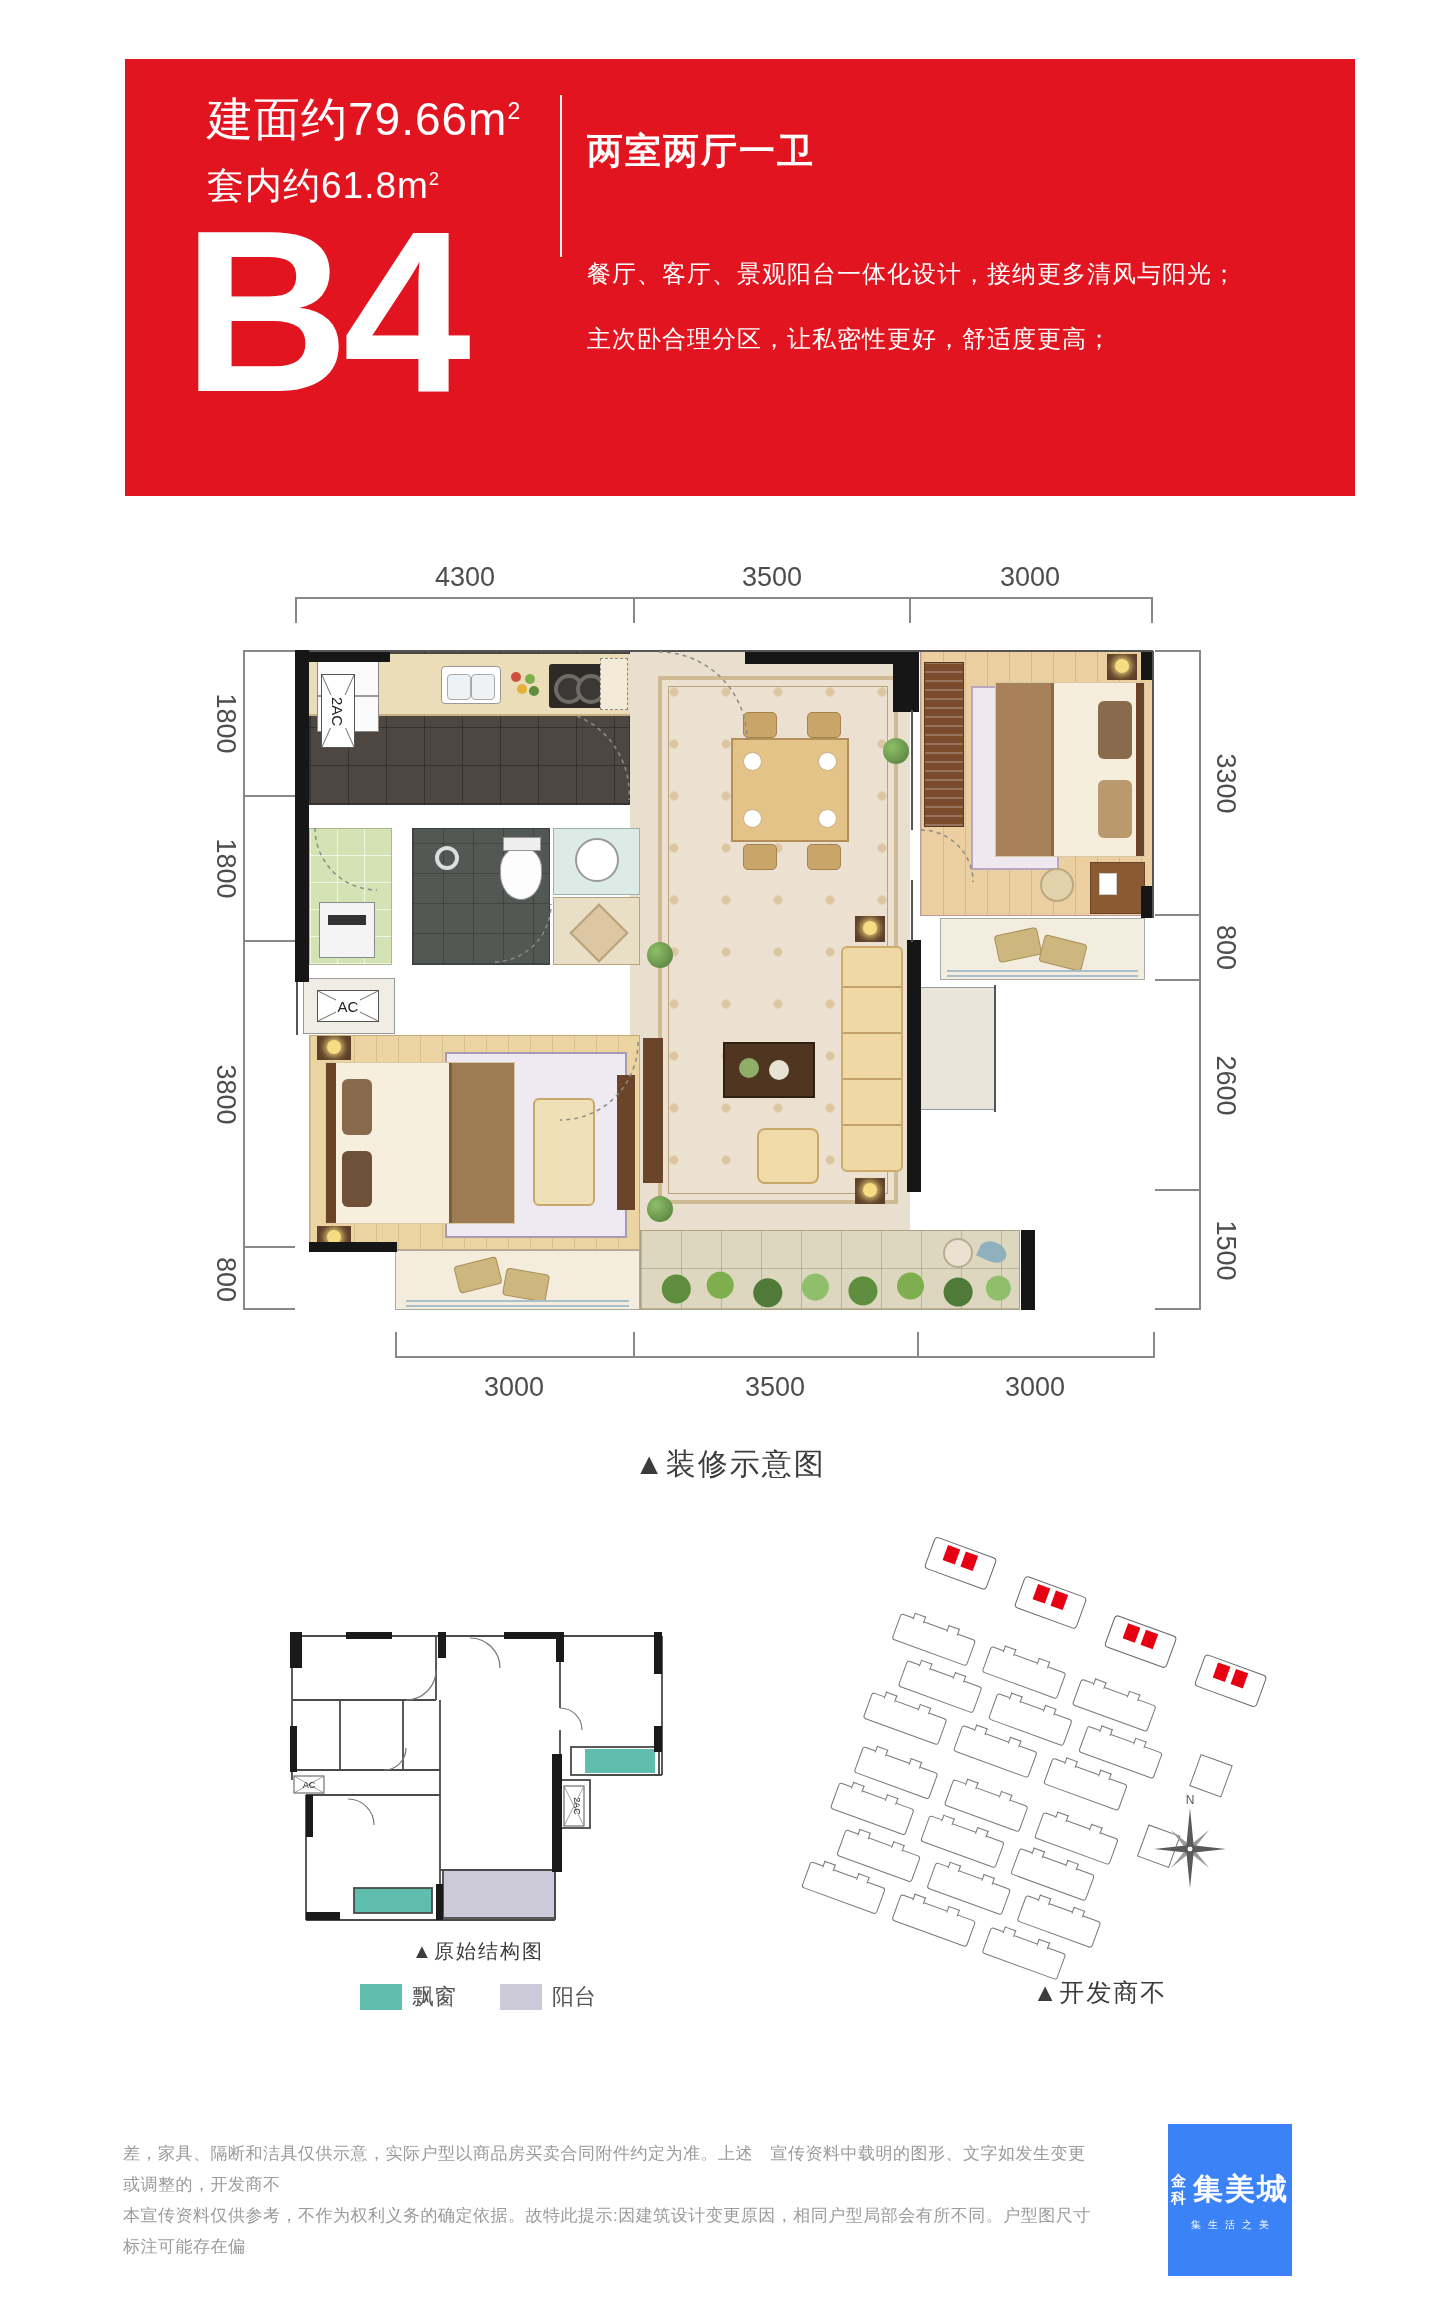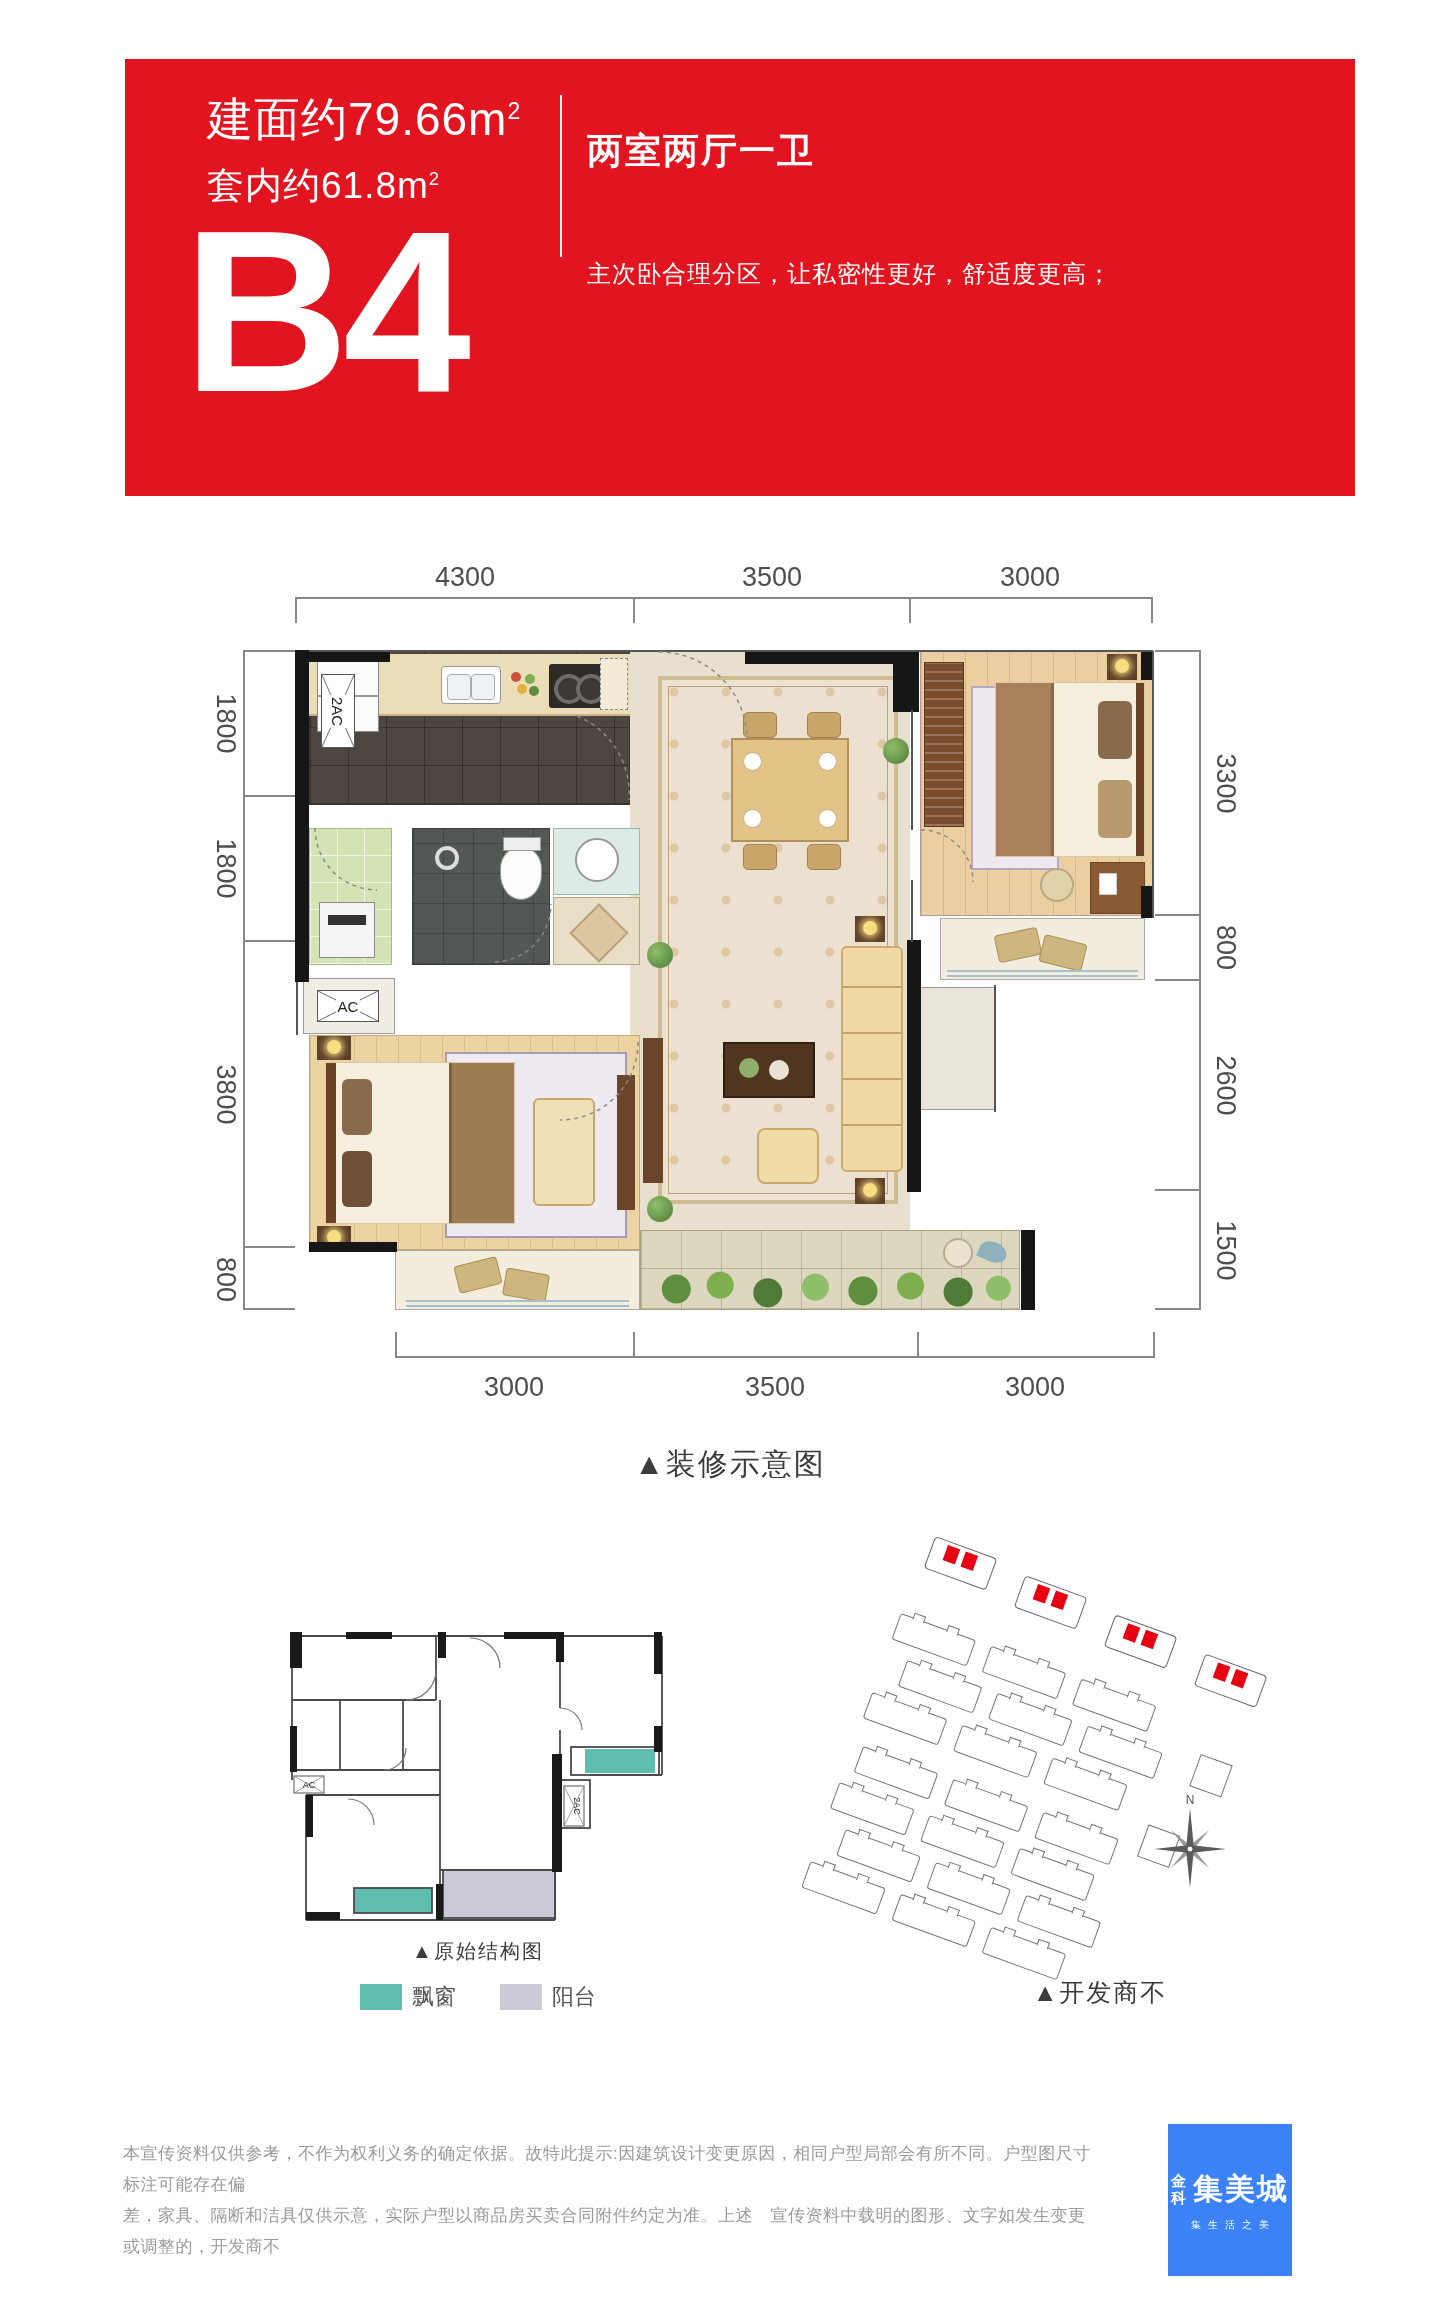--- a/index.html
+++ b/index.html
@@ -176,20 +176,21 @@
 
 <div class="page">
 
   <header class="hero">
     <div class="area1"><span>建面约79.66m</span><sup>2</sup></div>
     <div class="area2"><span>套内约61.8m</span><sup>2</sup></div>
     <div class="divider"></div>
     <div class="layout-type">两室两厅一卫</div>
     <div class="unit-code">B4</div>
     <div class="desc">
+      <div>餐厅、客厅、景观阳台一体化设计，接纳更多清风与阳光；</div>
       <div>主次卧合理分区，让私密性更好，舒适度更高；</div>
     </div>
   </header>
 
   <section class="plan">
 
     <div class="room kitchen-floor"></div>
     <div class="room kitchen-counter"></div>
     <div class="room fridge"></div>
     <div class="room sink"></div>
@@ -478,22 +479,22 @@
     <polygon points="40,30 43,57 40,84 37,57" fill="#9a9a9a" transform="rotate(45 40 57)"></polygon>
     <polygon points="40,30 43,57 40,84 37,57" fill="#9a9a9a" transform="rotate(-45 40 57)"></polygon>
     <polygon points="40,16 44,57 40,96 36,57" fill="#5a5a5a"></polygon>
     <polygon points="4,57 40,53 76,57 40,61" fill="#5a5a5a"></polygon>
     <circle cx="40" cy="57" r="3" fill="#fff" stroke="#555" stroke-width="1"></circle>
   </svg>
   <div class="caption" style="left:990px;top:1976px;width:220px;font-size:25px;">▲开发商不</div>
 
   <footer>
     <div class="disclaimer">
+      <div>差，家具、隔断和洁具仅供示意，实际户型以商品房买卖合同附件约定为准。上述　宣传资料中载明的图形、文字如发生变更或调整的，开发商不</div>
       <div>本宣传资料仅供参考，不作为权利义务的确定依据。故特此提示:因建筑设计变更原因，相同户型局部会有所不同。户型图尺寸标注可能存在偏</div>
-      <div>差，家具、隔断和洁具仅供示意，实际户型以商品房买卖合同附件约定为准。上述　宣传资料中载明的图形、文字如发生变更或调整的，开发商不</div>
     </div>
     <div class="logo">
       <div class="row">
         <div class="small">金科</div>
         <div class="large">集美城</div>
       </div>
       <div class="tagline">集生活之美</div>
     </div>
   </footer>
 

